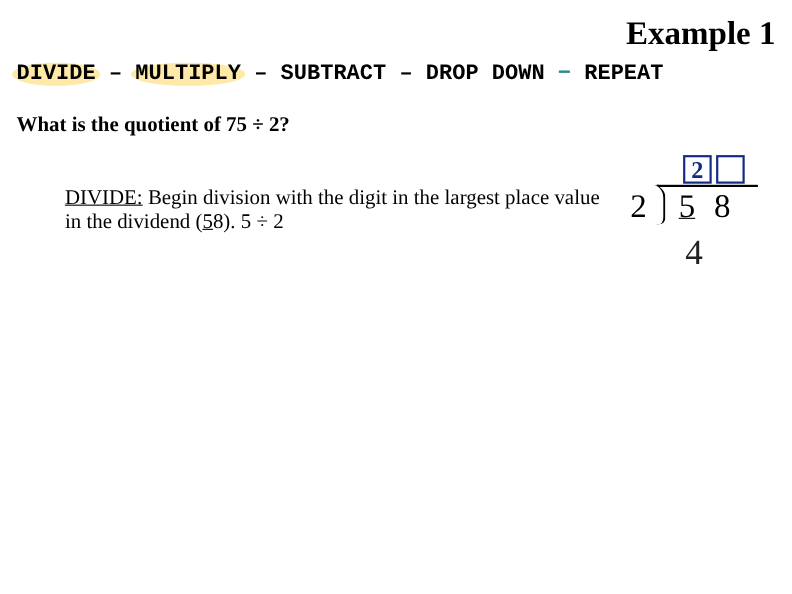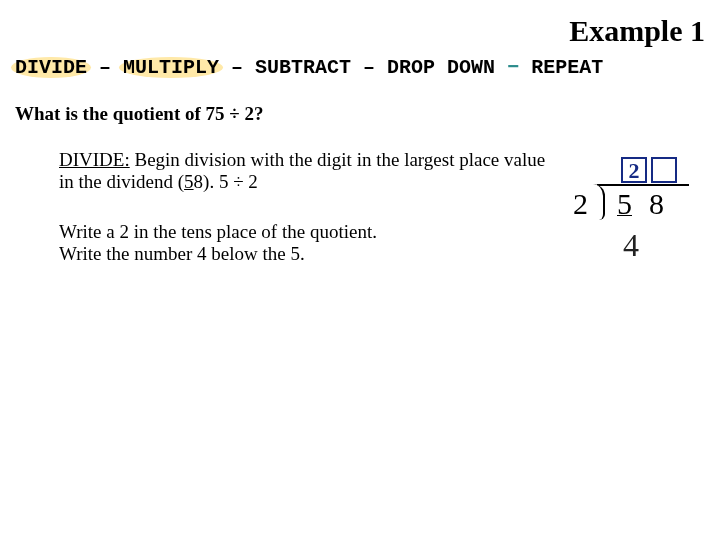--- a/index.html
+++ b/index.html
@@ -157,24 +157,20 @@
 <div class="question">What is the quotient of 75 ÷ 2?</div>
 
 <div class="content-row">
   <div class="left-col">
 
     <div class="para">
       <span class="u">DIVIDE:</span><span> Begin division with the digit in the largest place value in the dividend (</span><span class="u">5</span><span>8). 5 ÷ 2</span>
     </div>
 
 
-    <div class="para">
-      <span>Write a 2 in the tens place of the quotient.</span><br>
-      <span>Write the number 4 below the 5.</span>
-    </div>
 
   </div>
 
   <div class="right-col">
     <div class="division-wrap">
       <div class="quotient-box">2</div>
       <div class="quotient-box-empty"></div>
       <div class="divisor">2</div>
       <div class="bracket"></div>
       <div class="dividend5">5</div>

